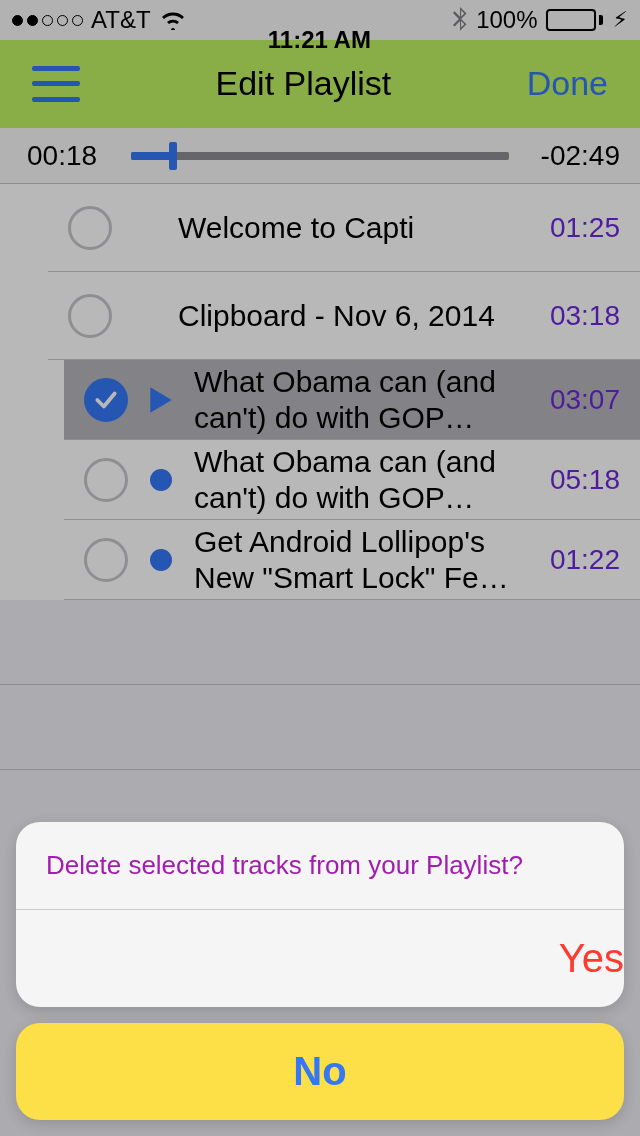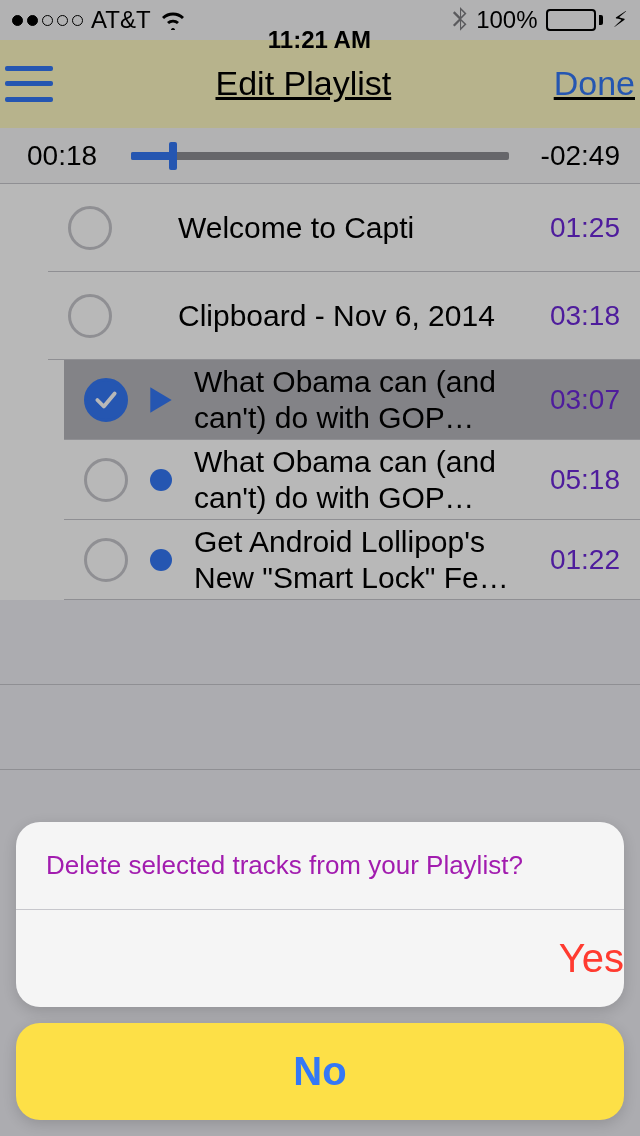--- a/index.html
+++ b/index.html
@@ -29,24 +29,23 @@
   .battery-fill { background: #4cd964; height: 100%; border-radius: 1px; }
   .battery-cap { width: 4px; height: 10px; background: #000; border-radius: 0 2px 2px 0; }
   .bolt { font-size: 22px; margin-left: 2px; }
 
   
   .nav-bar {
     height: 88px;
     display: flex;
     align-items: center;
     justify-content: space-between;
-    padding: 0 5px;
-    background: #fef9c3;
+    padding: 0 32px;
+    background: #bef264;
     border-bottom: 1px solid rgba(0,0,0,0);
-    text-decoration: underline;
   }
   .menu-btn { width: 48px; height: 36px; display: flex; flex-direction: column; justify-content: space-between; }
   .menu-line { height: 5px; background: #3478f6; border-radius: 2px; }
   .nav-title { font-size: 34px; font-weight: 500; color: #000; }
   .done-btn { font-size: 34px; color: #3478f6; }
 
   
   .slider-row {
     height: 56px;
     display: flex;

